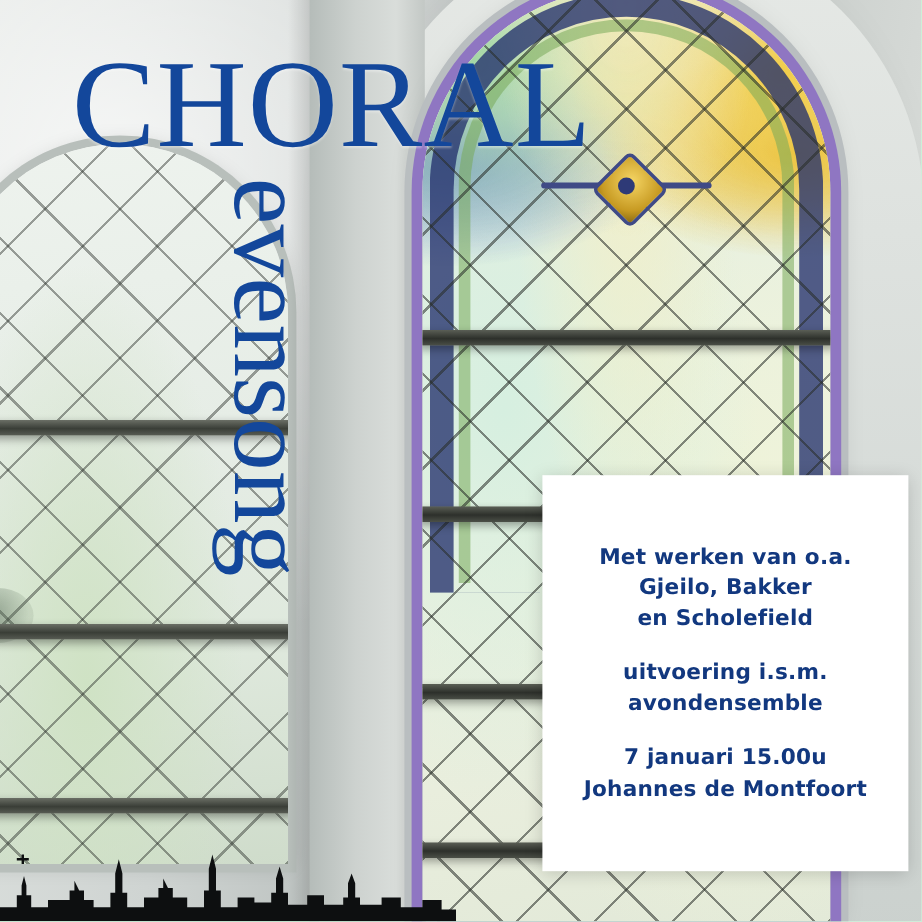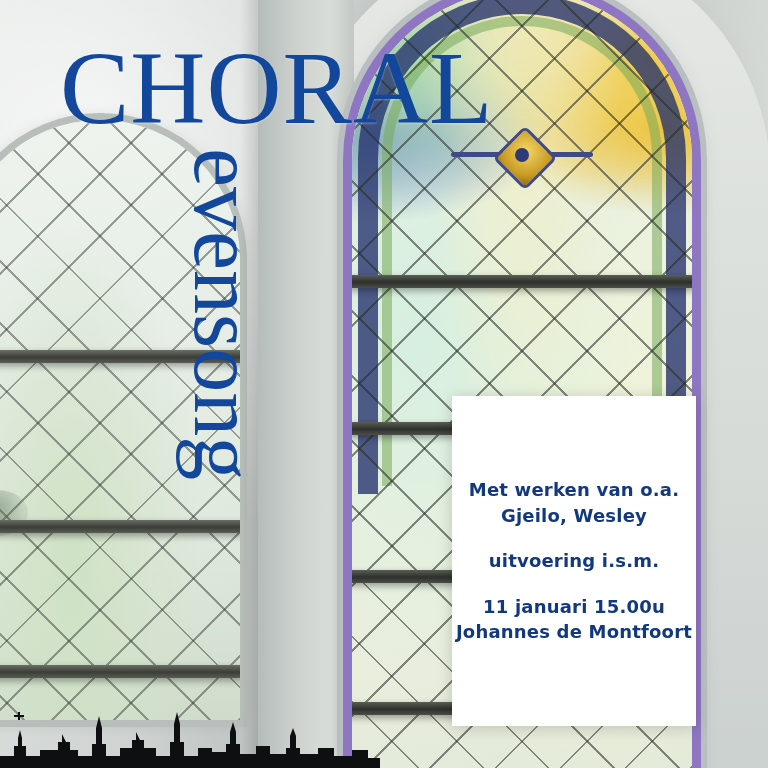--- a/index.html
+++ b/index.html
@@ -214,21 +214,21 @@
     color: #13479b;
     font-weight: 400;
     letter-spacing: 0px;
   }
 
   
   .info-card {
     position: absolute;
     left: 452px;
     top: 396px;
-    width: 244px;
+    width: 305px;
     height: 330px;
     background: #ffffff;
     box-shadow: 0 2px 14px rgba(0,0,0,0.18);
     display: flex;
     flex-direction: column;
     align-items: center;
     justify-content: center;
     text-align: center;
     padding: 10px 14px;
     box-sizing: border-box;
@@ -295,29 +295,31 @@
   </div>
 
   <div class="headline-choral">CHORAL</div>
 
   <div class="headline-evensong">evensong</div>
 
   <div class="info-card">
 
     <div class="block">
       <span class="line">Met werken van o.a.</span>
-      <span class="line">Gjeilo, Wesley</span>
+      <span class="line">Gjeilo, Bakker</span>
+      <span class="line">en Scholefield</span>
     </div>
 
     <div class="block">
       <span class="line">uitvoering i.s.m.</span>
+      <span class="line">avondensemble</span>
     </div>
 
     <div class="block">
-      <span class="line">11 januari 15.00u</span>
+      <span class="line">7 januari 15.00u</span>
       <span class="line">Johannes de Montfoort</span>
     </div>
 
   </div>
 
   <svg class="skyline" viewBox="0 0 380 70" preserveAspectRatio="none">
     <path fill="#0d0f10" d="
       M0,70 L0,58 L14,58 L14,48 L18,48 L18,40 L20,32 L22,40 L22,48 L26,48 L26,58
       L40,58 L40,52 L58,52 L58,44 L62,44 L62,36 L66,44 L70,44 L70,52 L78,52 L78,58
       L92,58 L92,46 L96,46 L96,30 L99,18 L102,30 L102,46 L106,46 L106,58

